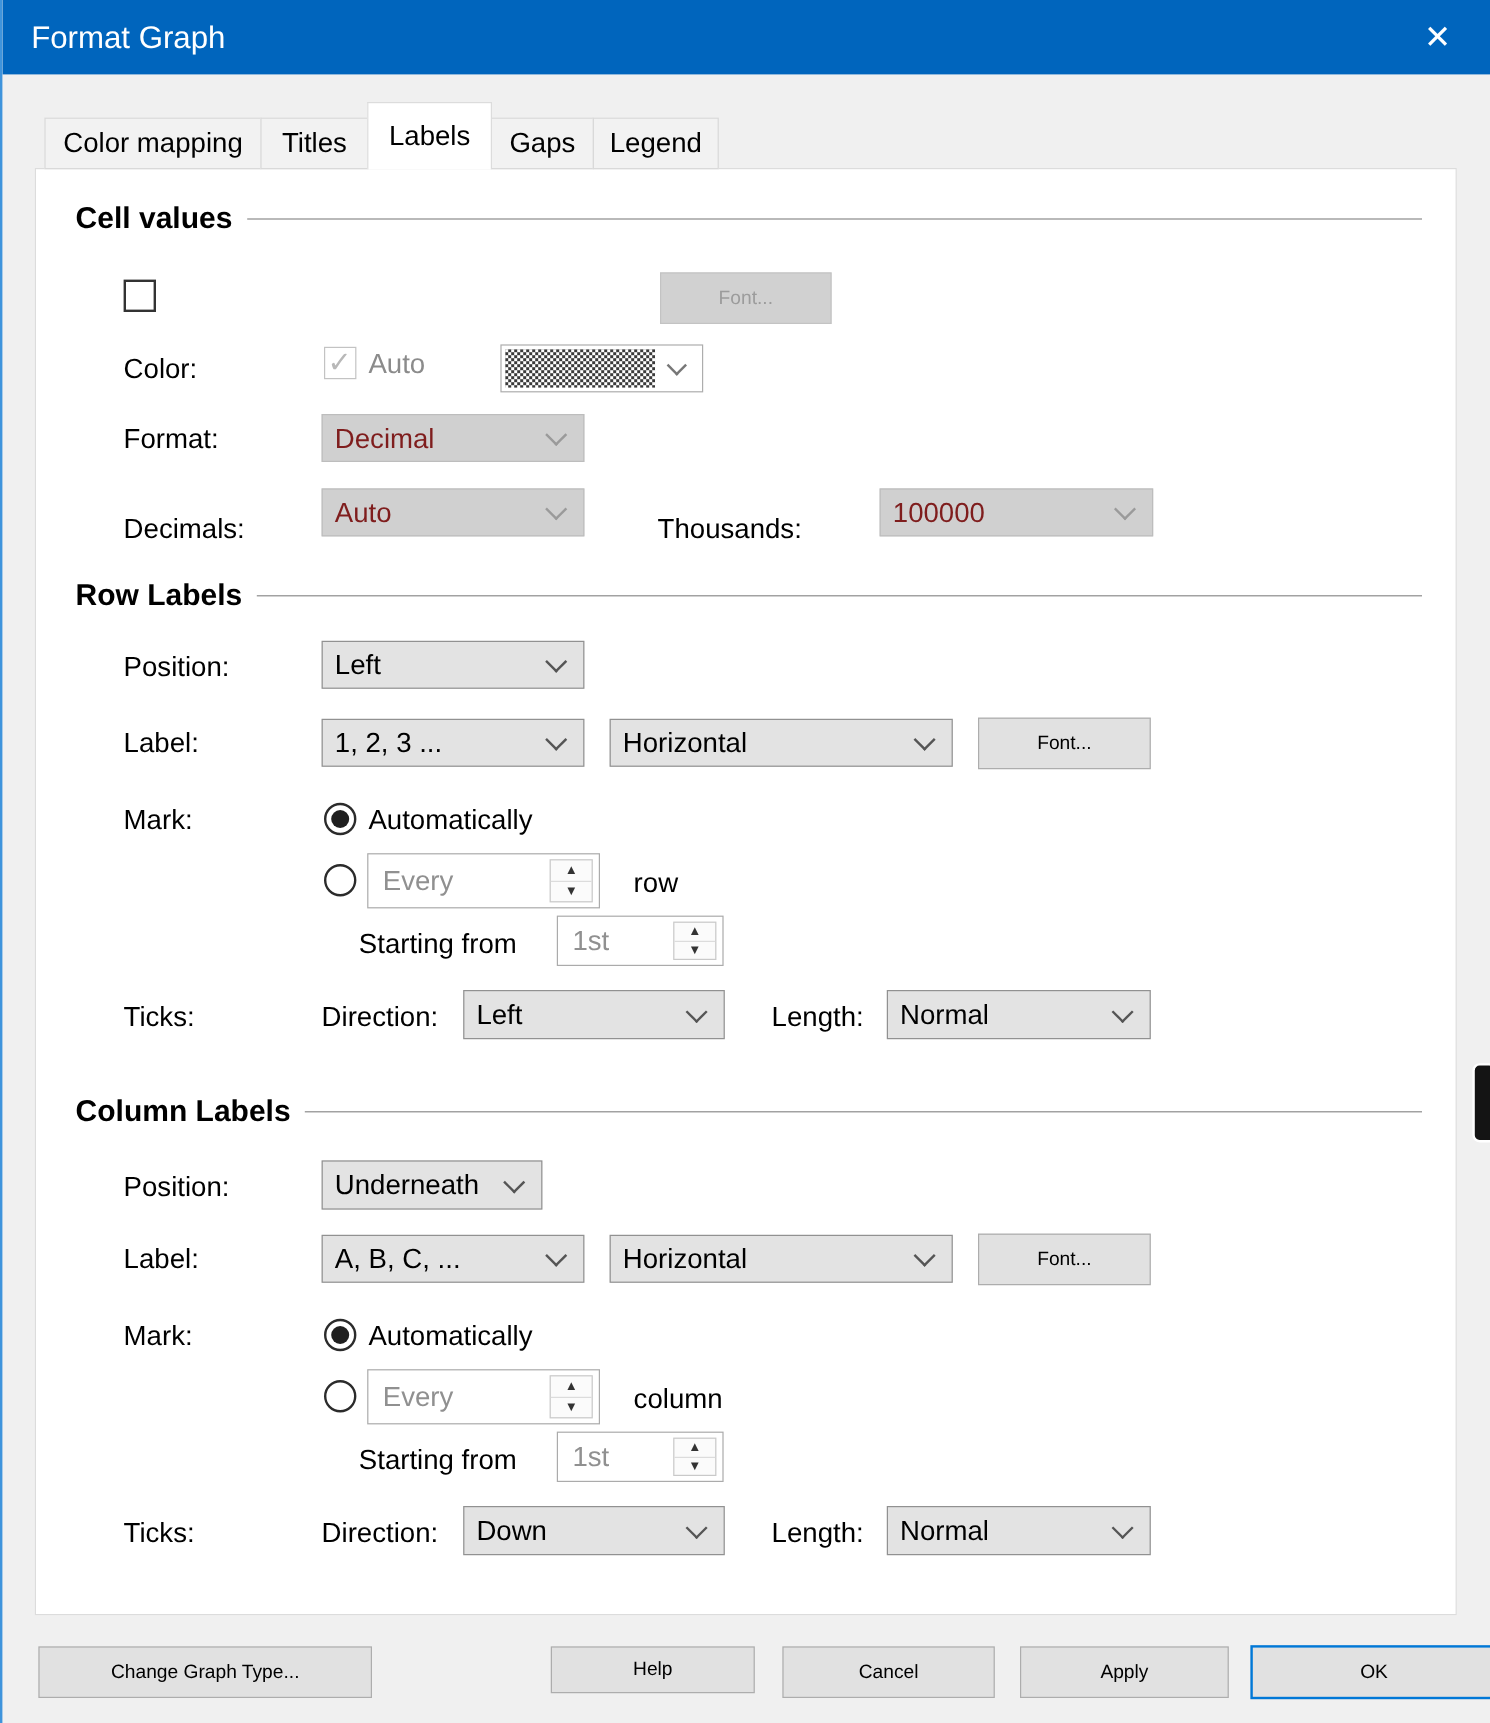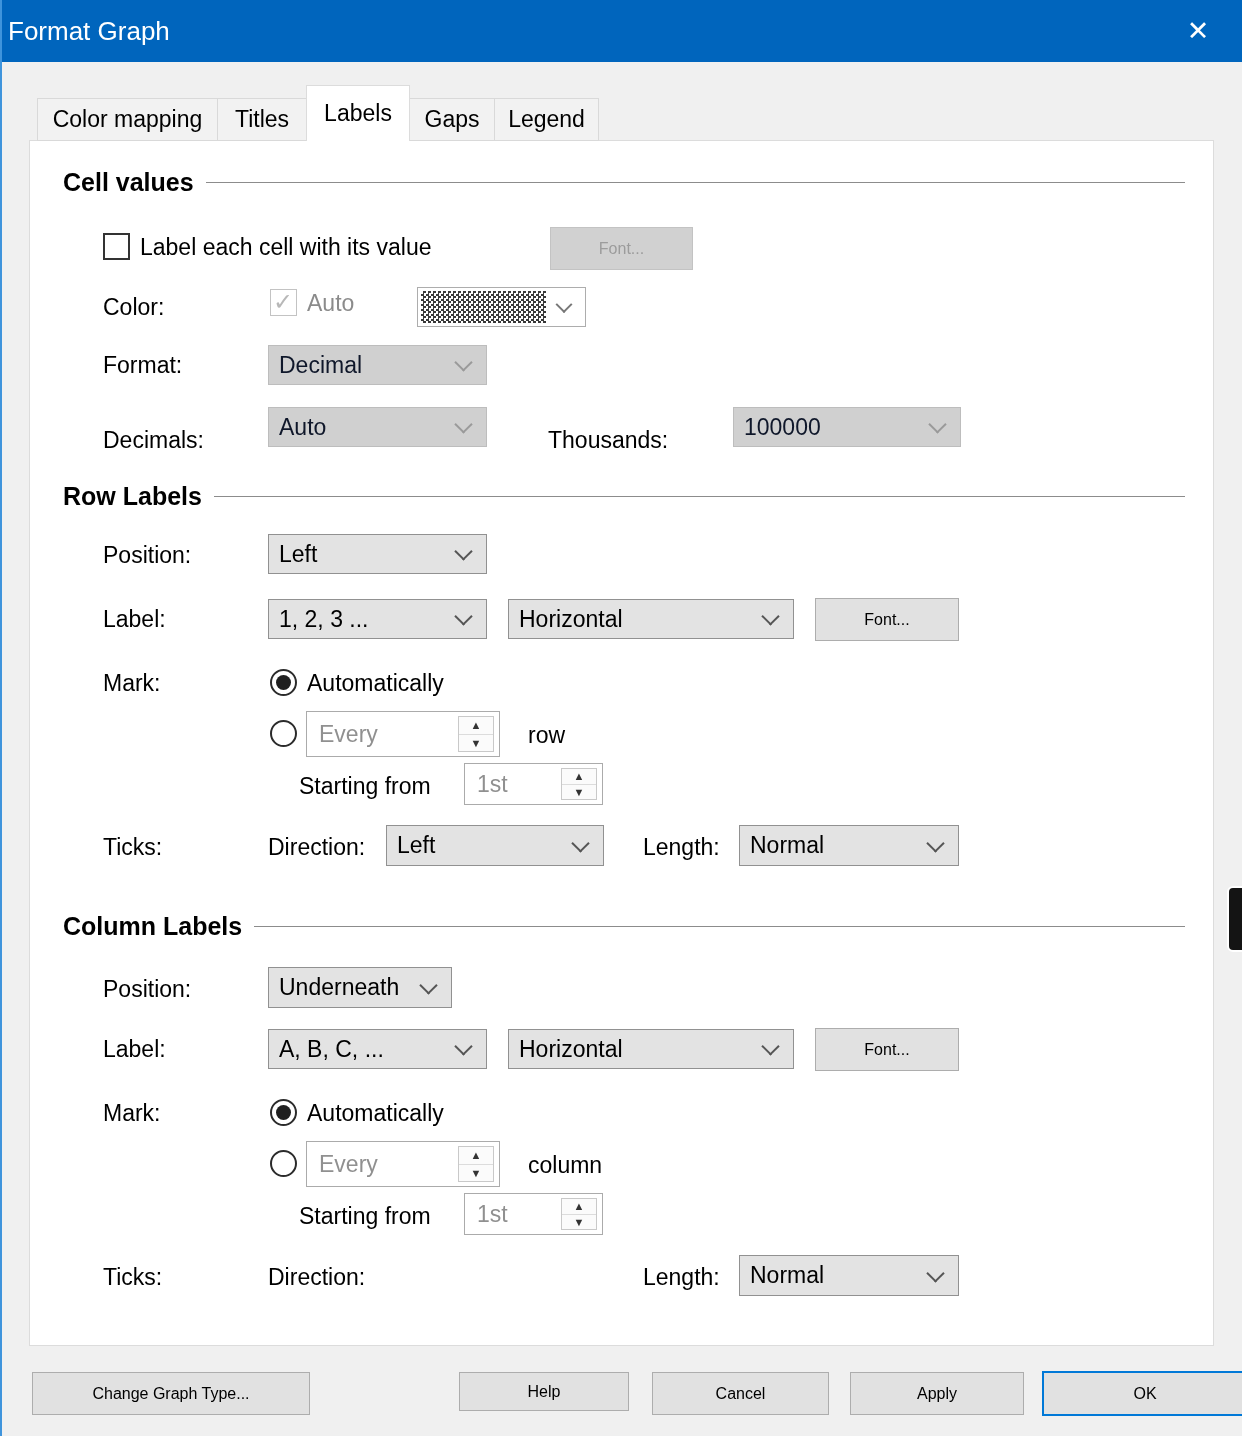--- a/index.html
+++ b/index.html
@@ -5,37 +5,37 @@
   html,body{margin:0;padding:0;}
   body{
     width:1242px;height:1436px;position:relative;
     background:#f0f0f0;
     font-family:"Liberation Sans", sans-serif;
     color:#000;overflow:hidden;
     border-left:2px solid #3f94dc;box-sizing:border-box;
   }
   
   .titlebar{position:absolute;left:0;top:0;right:0;height:62px;background:var(--titlebar,#0065BD);display:flex;align-items:center;}
-  .titlebar .title{color:#fff;font-size:26px;margin-left:6px;}
+  .titlebar .title{color:#fff;font-size:26px;margin-left:24px;}
   .close-btn{position:absolute;right:14px;top:0;width:60px;height:62px;display:flex;align-items:center;justify-content:center;color:#fff;font-size:27px;font-weight:300;cursor:default;}
   
   .tabstrip{position:absolute;left:35px;top:97px;height:44px;display:flex;align-items:flex-end;z-index:3;}
   .tab{height:43px;box-sizing:border-box;background:#f2f2f2;border:1px solid #d9d9d9;display:flex;align-items:center;justify-content:center;font-size:23px;margin-right:-1px;}
   .tab.active{background:#fff;border:1px solid #dcdcdc;border-bottom:none;height:56px;margin-top:-13px;position:relative;z-index:4;}
   
   .panel{position:absolute;left:27px;top:140px;width:1185px;height:1206px;background:#fff;border:1px solid #dcdcdc;box-sizing:border-box;z-index:1;}
   .hdr{position:absolute;display:flex;align-items:center;left:33px;width:1122px;height:30px;}
   .hdr .hdr-text{font-size:25px;font-weight:bold;white-space:nowrap;text-align:center;}
   .hdr .hdr-line{flex:1;height:1px;background:#8c8c8c;margin-left:12px;}
   .lbl{position:absolute;font-size:23px;height:28px;display:flex;align-items:center;white-space:nowrap;}
   .lbl.gray{color:#8b8b8b;}
   
   .dd{position:absolute;box-sizing:border-box;background:#e3e3e3;border:1px solid #919191;display:flex;align-items:center;font-size:23px;padding-left:10px;}
   .dd .chev{position:absolute;right:16px;top:50%;width:11px;height:11px;border-right:2px solid #555;border-bottom:2px solid #555;transform:translateY(-70%) rotate(45deg);}
-  .dd.dis{background:#d0d0d0;border-color:#bdbdbd;color:#0f172a;}
+  .dd.dis{background:#d0d0d0;border-color:#bdbdbd;color:#7f1d1d;}
   .dd.dis .chev{border-color:#9a9a9a;}
   
   .btn{position:absolute;box-sizing:border-box;background:#e1e1e1;border:1px solid #adadad;display:flex;align-items:center;justify-content:center;font-size:16px;cursor:default;}
   .btn.dis{background:#d1d1d1;border-color:#c3c3c3;color:#9c9c9c;}
   .btn.default{border:2px solid #0078d7;}
   
   .cb{position:absolute;width:27px;height:27px;box-sizing:border-box;background:#fff;border:2px solid #333;}
   .cb.dis{border:1px solid #c3c3c3;}
   .cb.checked::before{content:"\2713";position:absolute;left:2px;top:-2px;font-size:24px;color:#b8b8b8;}
   .radio{position:absolute;width:27px;height:27px;box-sizing:border-box;border:2px solid #2b2b2b;border-radius:50%;background:#fff;}
@@ -84,21 +84,20 @@
 </div>
 
 <div class="panel">
 
   <div class="hdr" style="top:26px">
     <span class="hdr-text">Cell values</span>
     <span class="hdr-line"></span>
   </div>
 
   <div class="cb" style="left:73px;top:92px"></div>
-  <div class="lbl" style="left:110px;top:92px">Label each cell with its value</div>
   <div class="btn dis" style="left:520px;top:86px;width:143px;height:43px">Font...</div>
 
   <div class="lbl" style="left:73px;top:152px">Color:</div>
   <div class="cb dis checked" style="left:240px;top:148px"></div>
   <div class="lbl gray" style="left:277px;top:148px">Auto</div>
   <div class="colorcombo" style="left:387px;top:146px;width:169px;height:40px">
     <span class="hatch"></span>
     <span class="chevzone">
         <span class="chev"></span>
       </span>
@@ -218,20 +217,24 @@
   <div class="spinfield" style="left:434px;top:1052px;width:139px;height:42px">
     <span>1st</span>
     <span class="spin">
         <span class="up"></span>
         <span class="down"></span>
       </span>
   </div>
 
   <div class="lbl" style="left:73px;top:1122px">Ticks:</div>
   <div class="lbl" style="left:238px;top:1122px">Direction:</div>
+  <div class="dd" style="left:356px;top:1114px;width:218px;height:41px">
+    <span>Down</span>
+      <span class="chev"></span>
+  </div>
   <div class="lbl" style="left:613px;top:1122px">Length:</div>
   <div class="dd" style="left:709px;top:1114px;width:220px;height:41px">
     <span>Normal</span>
       <span class="chev"></span>
   </div>
 
 </div>
 
 <div class="scroll-thumb"></div>
 

